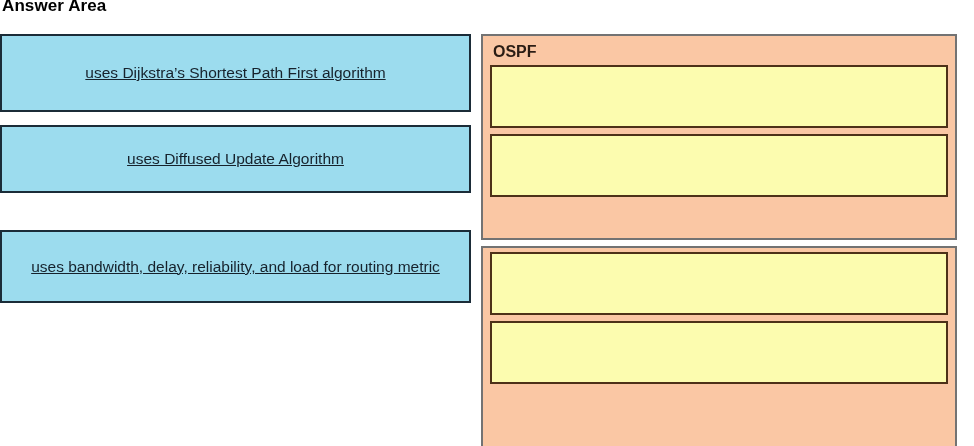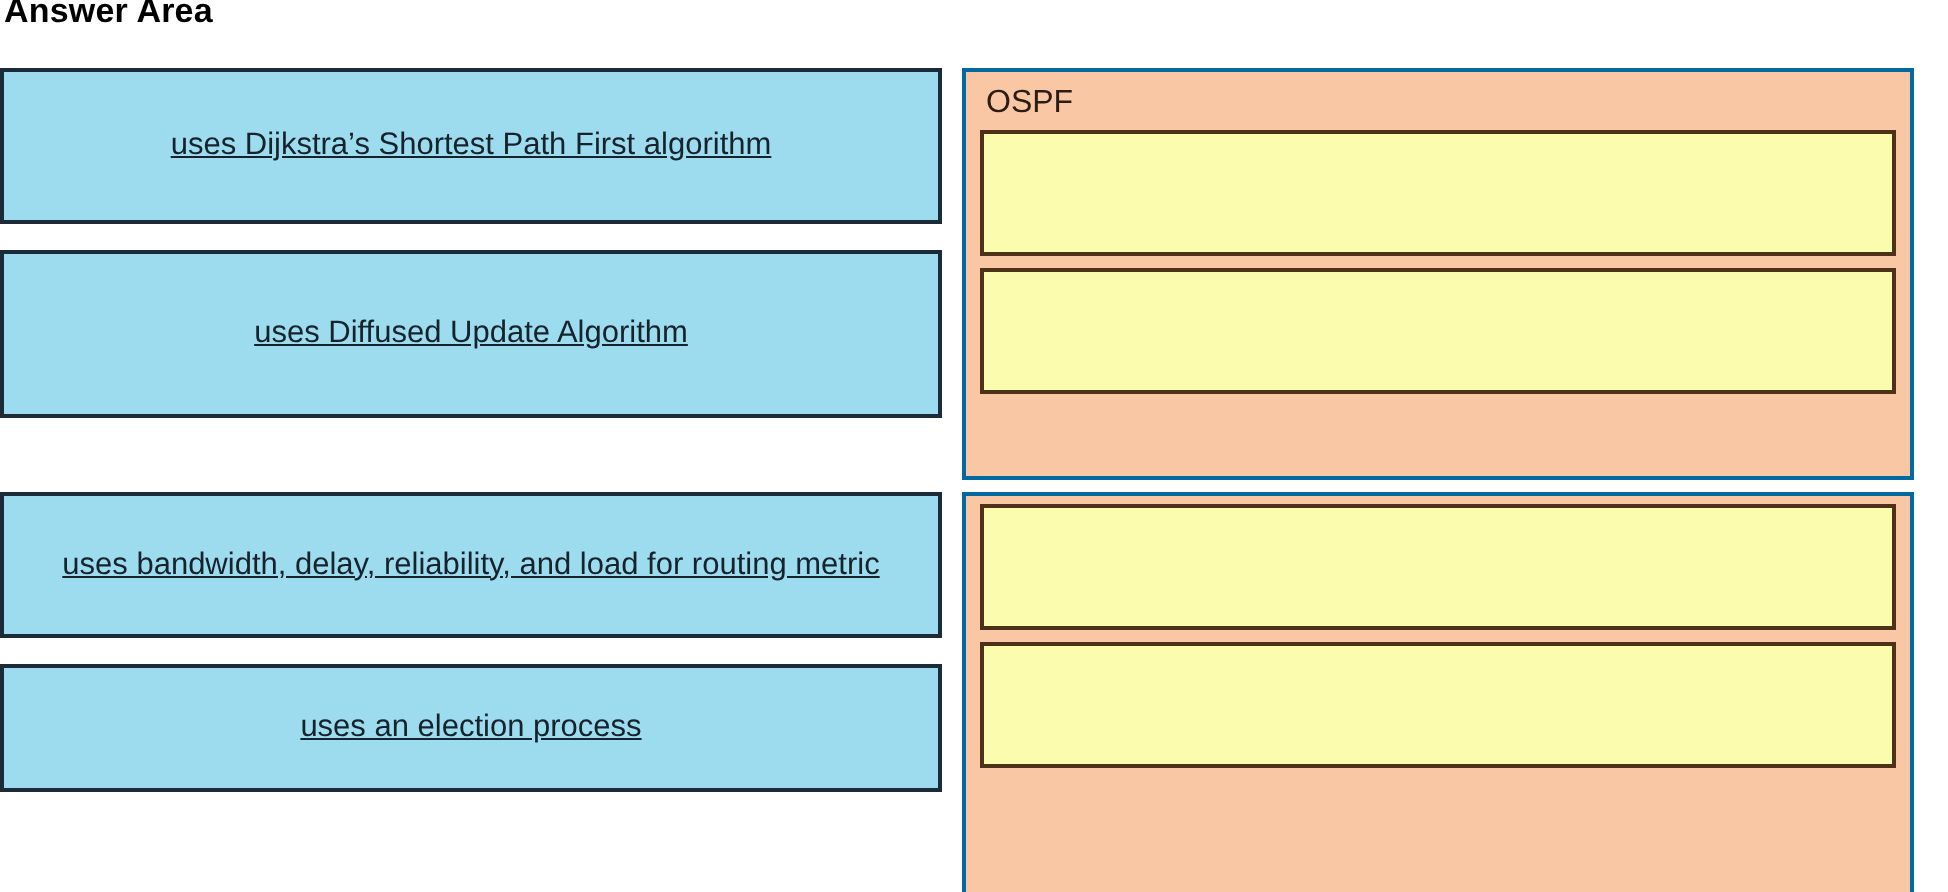--- a/index.html
+++ b/index.html
@@ -44,38 +44,39 @@
     line-height: 20px;
     display: flex;
     align-items: center;
     justify-content: center;
     text-align: center;
     padding: 2px 10px;
     margin-bottom: 13px;
     text-decoration: underline;
   }
   .drag-item.h1 { height: 78px; }
-  .drag-item.h2 { height: 84px; }
+  .drag-item.h2 { height: 68px; }
   .drag-item.h3 { height: 73px; margin-top: 37px; }
   .drag-item.h4 { height: 64px; }
 
   
   #target-column {
     position: absolute;
     left: 481px;
     top: 34px;
     width: 487px;
   }
   .category-panel {
     box-sizing: border-box;
     width: 476px;
-    border: 2px solid #0369a1;
+    border: 2px solid #737373;
     background: #fac7a4;
     padding: 4px 7px 7px 7px;
     margin-bottom: 6px;
+    font-weight: bold;
   }
   .category-label {
     font-size: 16px;
     line-height: 21px;
     color: #2b1d14;
     padding: 1px 2px 3px 3px;
   }
   .drop-slot {
     box-sizing: border-box;
     height: 63px;
@@ -99,23 +100,20 @@
   </div>
 
   <div class="drag-item h2">
     <span>uses Diffused Update Algorithm</span>
   </div>
 
   <div class="drag-item h3">
     <span>uses bandwidth, delay, reliability, and load for routing metric</span>
   </div>
 
-  <div class="drag-item h4">
-    <span>uses an election process</span>
-  </div>
 
 </div>
 
 <div id="target-column">
 
   <div class="category-panel" id="panel-ospf">
     <div class="category-label">OSPF</div>
     <div class="drop-slot"></div>
     <div class="drop-slot"></div>
   </div>

